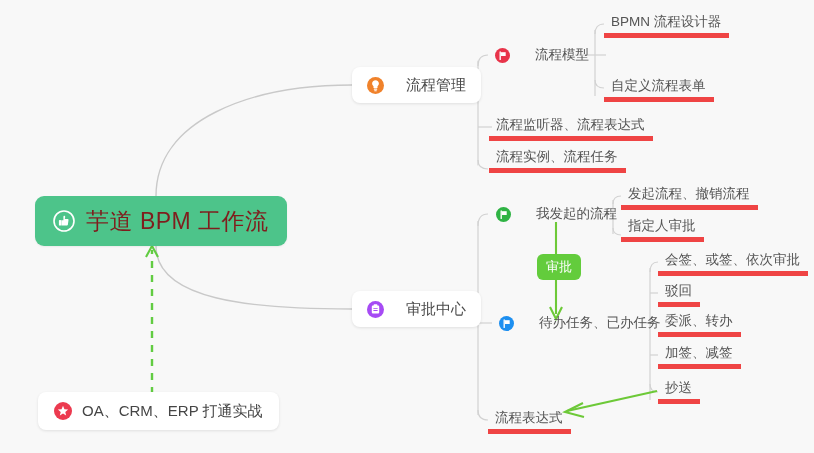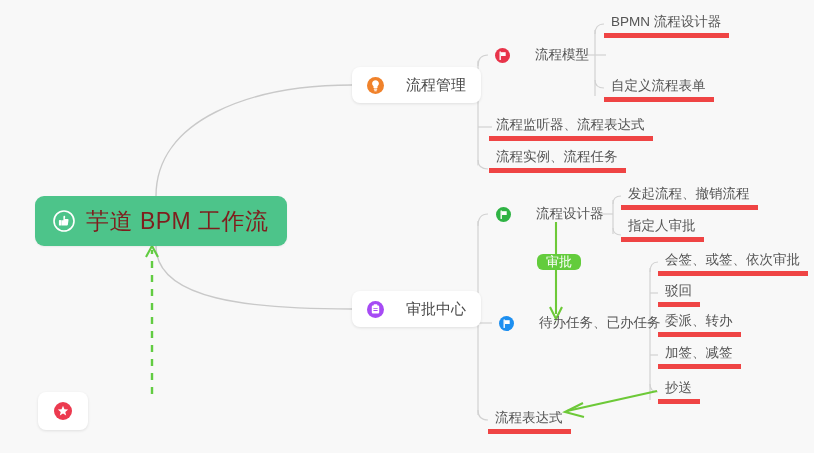--- a/index.html
+++ b/index.html
@@ -53,21 +53,21 @@
   }
   .leaf .label{margin-left:0;}
   .leaf.with-icon .label{margin-left:25px;}
 
   
   .pill{
     background:#63cc3c;
     border-radius:6px;
     color:#ffffff;
     font-size:13px;
-    height:16px;
+    height:26px;
     padding:0 9px;
     justify-content:center;
   }
 
   
   .note{
     background:#ffffff;
     border-radius:8px;
     height:38px;
     padding:0 16px;
@@ -198,21 +198,21 @@
   </div>
 
   <div class="node leaf with-icon" style="left:489px;top:200px;border-bottom:none;">
     <span class="ic">
       <svg width="15" height="15" viewBox="0 0 15 15">
         <circle cx="7.5" cy="7.5" r="7.5" fill="#2fb344"></circle>
         <path d="M5.2 3.9 L5.2 11.4" stroke="#ffffff" stroke-width="1.35" stroke-linecap="round"></path>
         <path d="M5.9 4.2 L10.7 4.2 L10.7 8.0 L5.9 8.0 Z" fill="#ffffff"></path>
       </svg>
     </span>
-    <span class="label">流程设计器</span>
+    <span class="label">我发起的流程</span>
   </div>
 
   <div class="node leaf" style="left:621px;top:182px;">
     <span class="label">发起流程、撤销流程</span>
   </div>
 
   <div class="node leaf" style="left:621px;top:214px;">
     <span class="label">指定人审批</span>
   </div>
 
@@ -255,15 +255,16 @@
     <span class="label">流程表达式</span>
   </div>
 
   <div class="node note" style="left:38px;top:392px;">
     <span class="ic">
       <svg width="18" height="18" viewBox="0 0 18 18">
         <circle cx="9" cy="9" r="9" fill="#ec3a4f"></circle>
         <path d="M9 3.7 L10.45 7.15 L14.1 7.45 L11.3 9.9 L12.15 13.5 L9 11.55 L5.85 13.5 L6.7 9.9 L3.9 7.45 L7.55 7.15 Z" fill="#ffffff"></path>
       </svg>
     </span>
+    <span class="label">OA、CRM、ERP 打通实战</span>
   </div>
 
 </div>
 
 </body></html>

